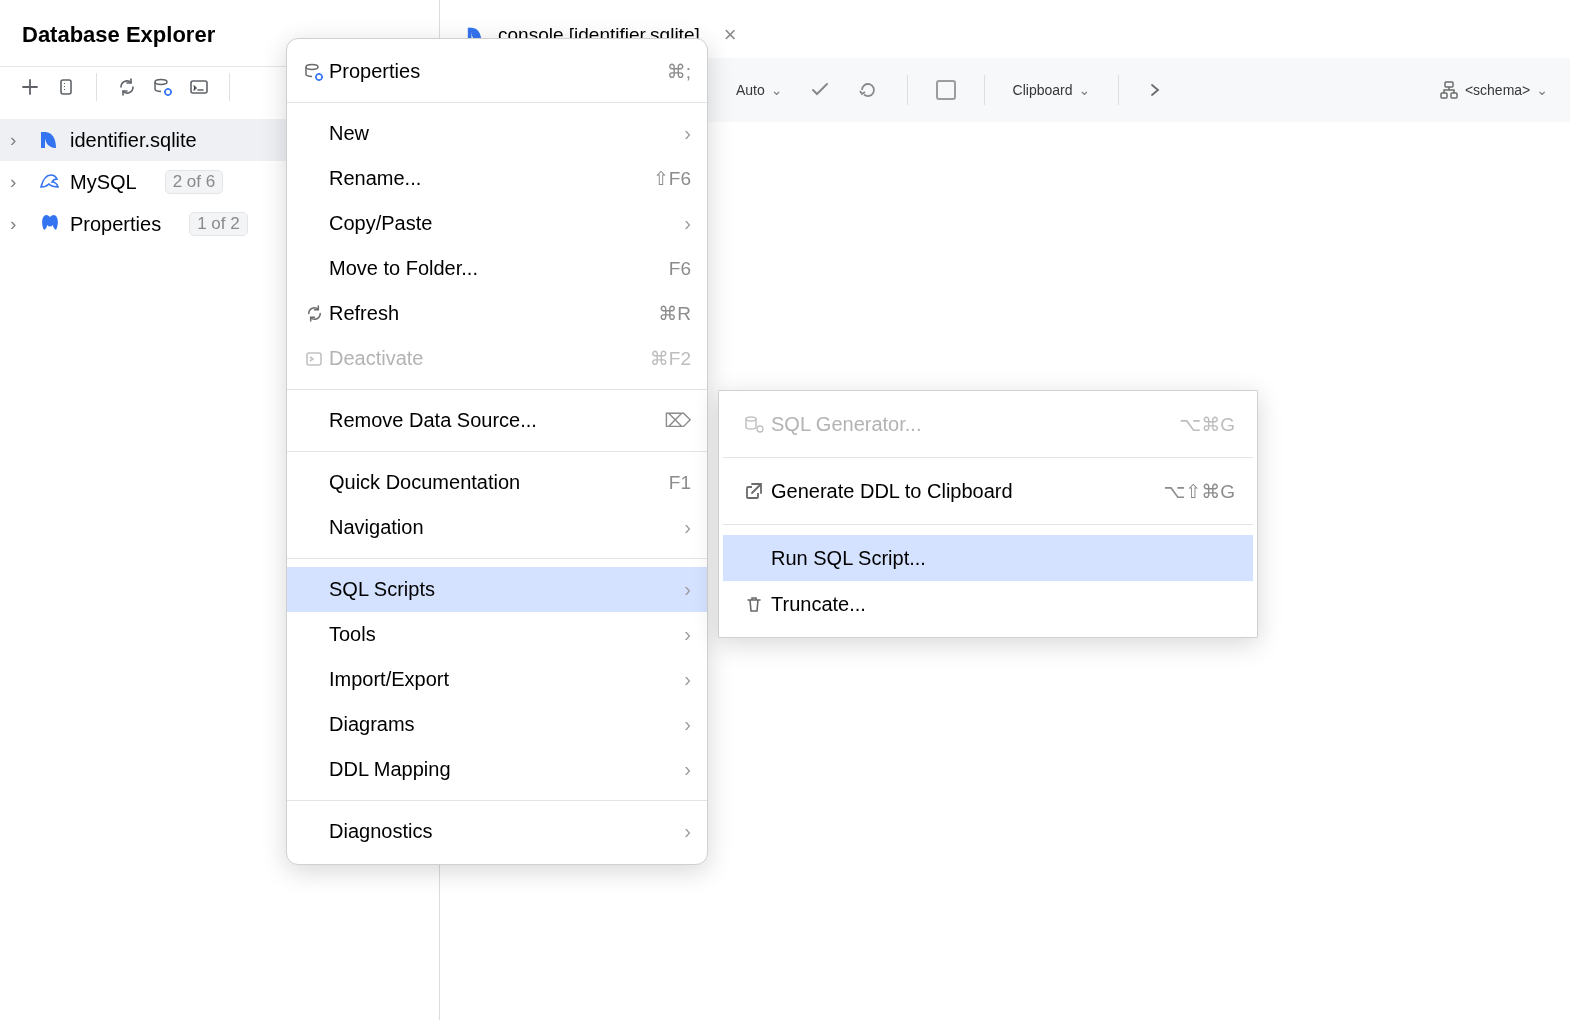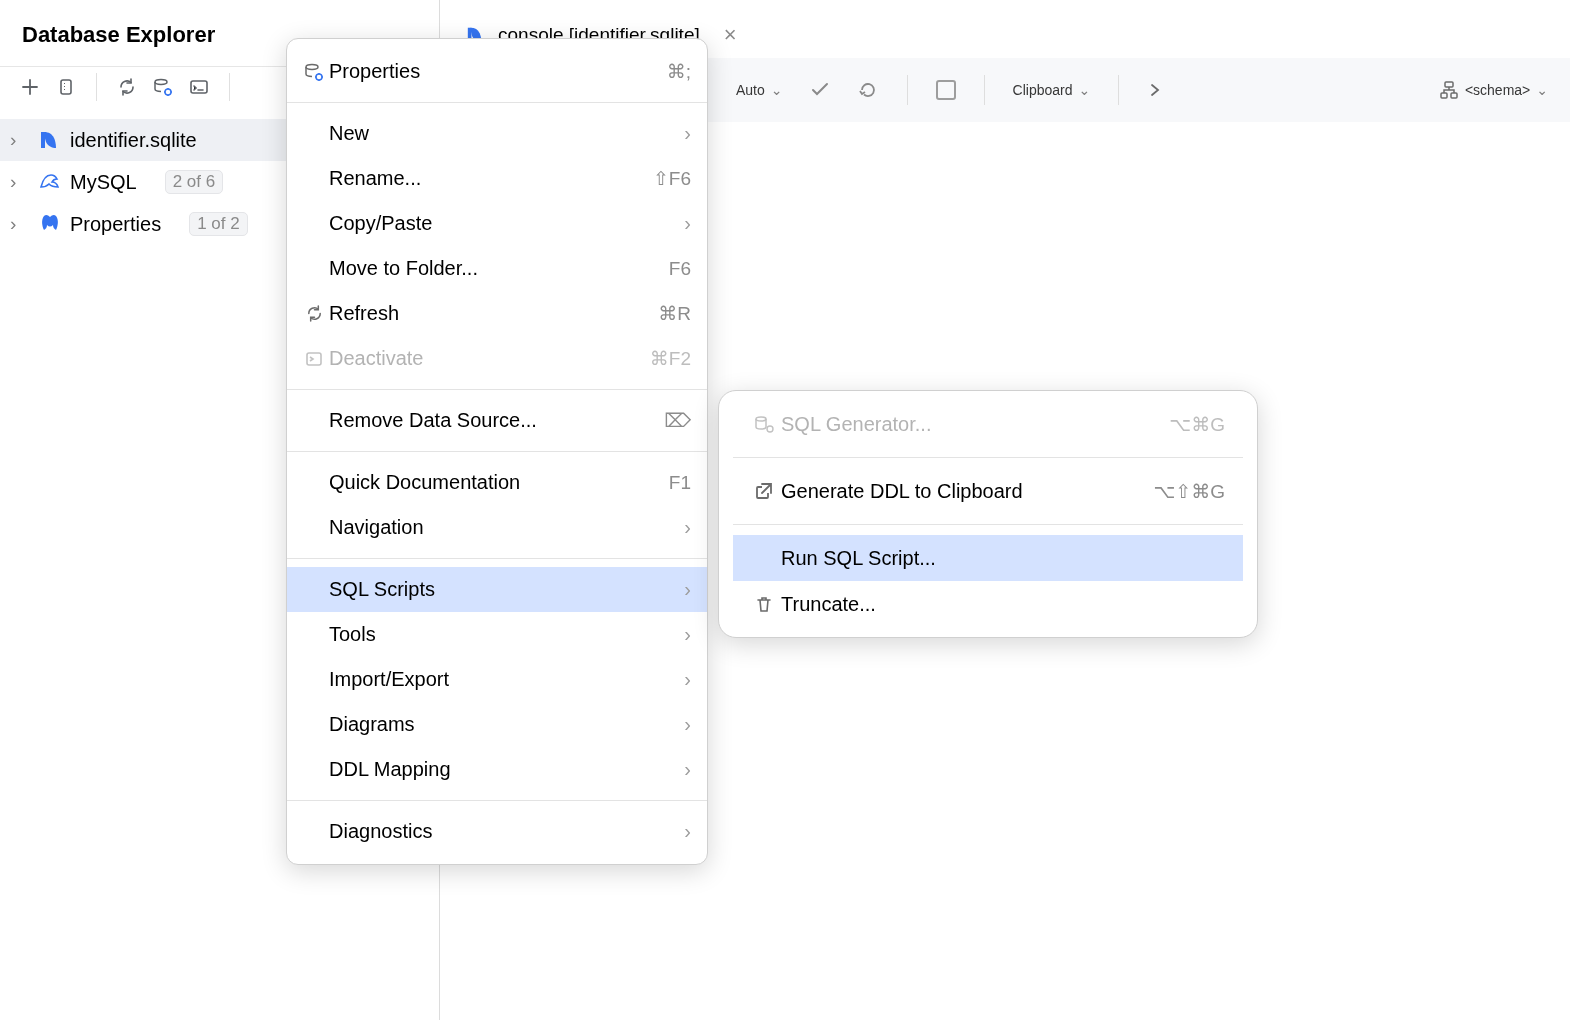--- a/index.html
+++ b/index.html
@@ -33,21 +33,21 @@
   .cm-item { display: flex; align-items: center; height: 45px; padding: 0 16px 0 12px; font-size: 20px; }
   .cm-item .cm-icon { width: 30px; display: flex; justify-content: center; color: #6b6b6b; }
   .cm-item .cm-label { flex: 1; margin-left: 0; }
   .cm-item .cm-short { color: #8c8c8c; font-size: 19px; }
   .cm-item .cm-arrow { color: #9d9d9d; }
   .cm-item.disabled { color: #b3b3b3; }
   .cm-item.highlight { background: #d4e2ff; }
   .cm-sep { height: 1px; background: #e3e3e3; margin: 8px 0; }
   .cm-item.disabled .cm-short { color: #bdbdbd; }
 
-  .submenu { position: absolute; top: 390px; left: 718px; width: 540px; background: #fff; border: 1px solid #d0d0d0; border-radius: 18px; box-shadow: 0 6px 26px rgba(0,0,0,0.16); padding: 10px 14px; }
+  .submenu { position: absolute; top: 390px; left: 718px; width: 540px; background: #fff; border: 1px solid #d0d0d0; border-radius: 1px; box-shadow: 0 6px 26px rgba(0,0,0,0.16); padding: 10px 4px; }
   .sm-item { display: flex; align-items: center; height: 46px; padding: 0 18px 0 14px; font-size: 20px; }
   .sm-item .cm-icon { width: 34px; display: flex; justify-content: center; color: #6b6b6b; }
   .sm-item.disabled { color: #b3b3b3; }
   .sm-item .cm-label { flex: 1; }
   .sm-item .cm-short { color: #8c8c8c; font-size: 19px; }
   .sm-item.disabled .cm-short { color: #bdbdbd; }
   .sm-item.highlight { background: #d4e2ff; }
   .sm-sep { height: 1px; background: #e3e3e3; margin: 10px 0; }
 
   svg { display: block; }

